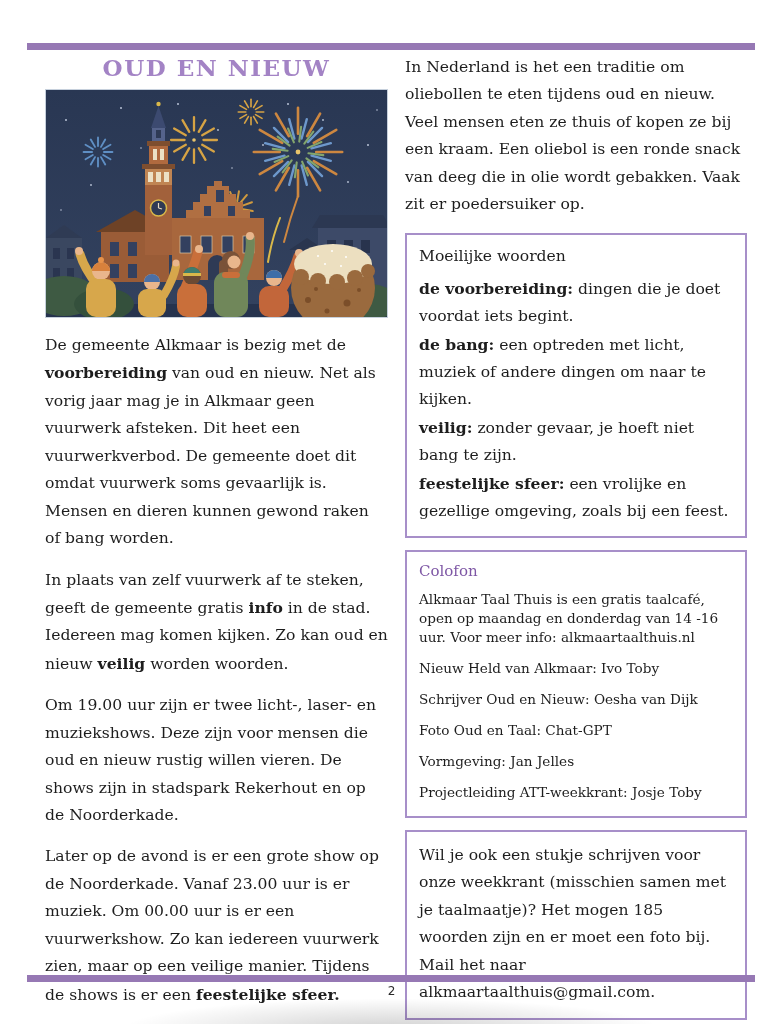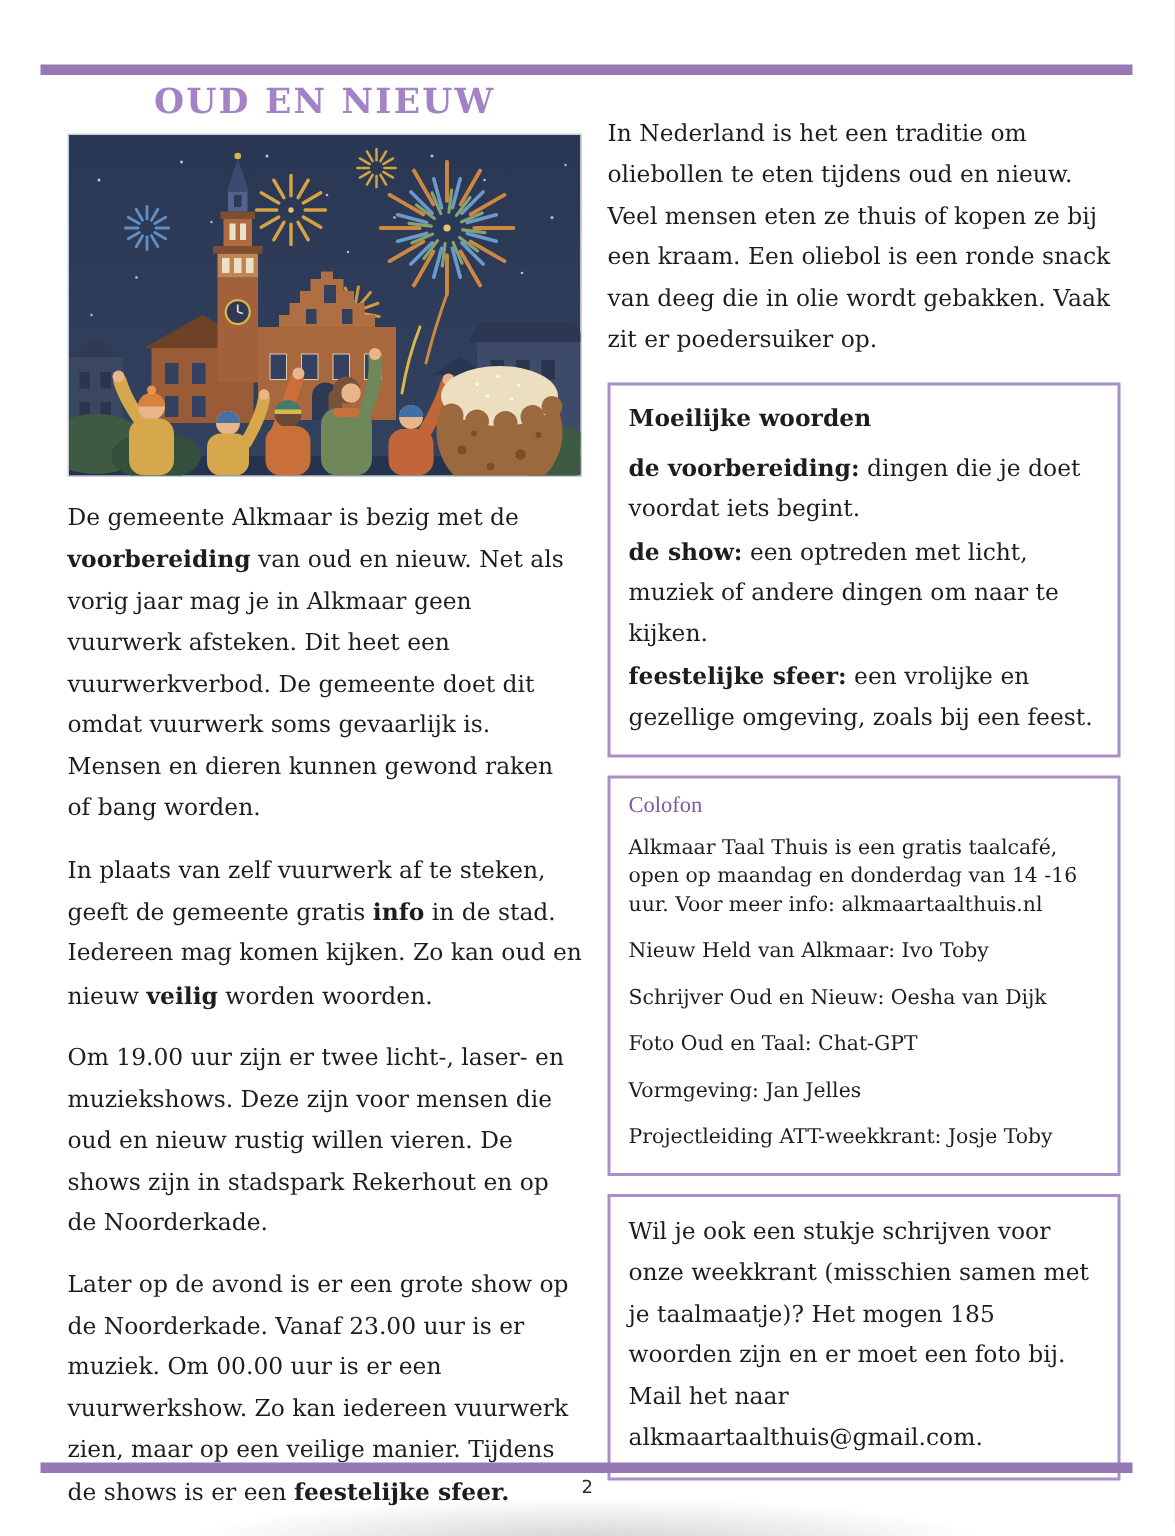--- a/index.html
+++ b/index.html
@@ -19,28 +19,28 @@
     margin:0 0 8px 0; text-align:center;
     font-size:23px; font-weight:bold; letter-spacing:1.5px;
     color:#a383c5;
   }
   .figure { width:341px; height:227px; border:1px solid #c6d0dc; line-height:0; }
 
   .body-par { margin:0 0 14px 0; font-size:15.6px; line-height:1.76; }
   .body-par:first-of-type { margin-top:14px; }
   .bd { font-weight:bold; }
 
-  .col-right .intro { margin:22px 0 14px 0; font-size:15.6px; line-height:1.76; }
+  .col-right .intro { margin:0 0 14px 0; font-size:15.6px; line-height:1.76; }
 
   .pbox { border:2px solid #a78fc9; padding:8px 12px 10px 12px; margin-bottom:12px; background:#fff; }
 
-  .dw-title { margin:4px 0 10px 0; font-size:15.6px; font-weight:bold; }
+  .dw-title { margin:4px 0 10px 0; font-size:15.6px; font-weight:normal; }
   .dw-entry { margin:0; font-size:15.6px; line-height:1.76; }
 
-  .colofon-title { margin:2px 0 10px 0; font-size:15px; color:#7e57a5; font-weight:normal;font-family:Liberation Serif, serif; }
+  .colofon-title { margin:2px 0 10px 0; font-size:15px; color:#7e57a5; font-weight:normal; }
   .colofon-line { margin:0 0 12px 0; font-size:13.6px; line-height:1.4; }
   .colofon-line:last-child { margin-bottom:4px; }
 
   .cta-text { margin:2px 0; font-size:15.6px; line-height:1.76; }
 
   .page-number {
     position:absolute; top:984px; left:0; width:783px;
     text-align:center; font-size:12px; color:#2a2a2a;
     font-family:"DejaVu Sans","Liberation Sans",sans-serif;
   }
@@ -251,21 +251,22 @@
       <p class="body-par"><span>Later op de avond is er een grote show op de Noorderkade. Vanaf 23.00 uur is er muziek. Om 00.00 uur is er een vuurwerkshow. Zo kan iedereen vuurwerk zien, maar op een veilige manier. Tijdens de shows is er een </span><b class="bd">feestelijke sfeer.</b></p>
     </div>
 
     <div class="col col-right">
 
       <p class="intro">In Nederland is het een traditie om oliebollen te eten tijdens oud en nieuw. Veel mensen eten ze thuis of kopen ze bij een kraam. Een oliebol is een ronde snack van deeg die in olie wordt gebakken. Vaak zit er poedersuiker op.</p>
 
       <div class="pbox">
         <p class="dw-title">Moeilijke woorden</p>
         <p class="dw-entry"><b>de voorbereiding:</b> <span>dingen die je doet voordat iets begint.</span></p>
-        <p class="dw-entry"><b>de show:</b> <span>een optreden met licht, muziek of andere dingen om naar te kijken.</span></p>
+        <p class="dw-entry"><b>de bang:</b> <span>een optreden met licht, muziek of andere dingen om naar te kijken.</span></p>
+        <p class="dw-entry"><b>veilig:</b> <span>zonder gevaar, je hoeft niet bang te zijn.</span></p>
         <p class="dw-entry"><b>feestelijke sfeer:</b> <span>een vrolijke en gezellige omgeving, zoals bij een feest.</span></p>
       </div>
 
       <div class="pbox">
         <p class="colofon-title">Colofon</p>
         <p class="colofon-line">Alkmaar Taal Thuis is een gratis taalcafé, open op maandag en donderdag van 14 -16 uur. Voor meer info: alkmaartaalthuis.nl</p>
         <p class="colofon-line">Nieuw Held van Alkmaar: Ivo Toby</p>
         <p class="colofon-line">Schrijver Oud en Nieuw: Oesha van Dijk</p>
         <p class="colofon-line">Foto Oud en Taal: Chat-GPT</p>
         <p class="colofon-line">Vormgeving: Jan Jelles</p>

